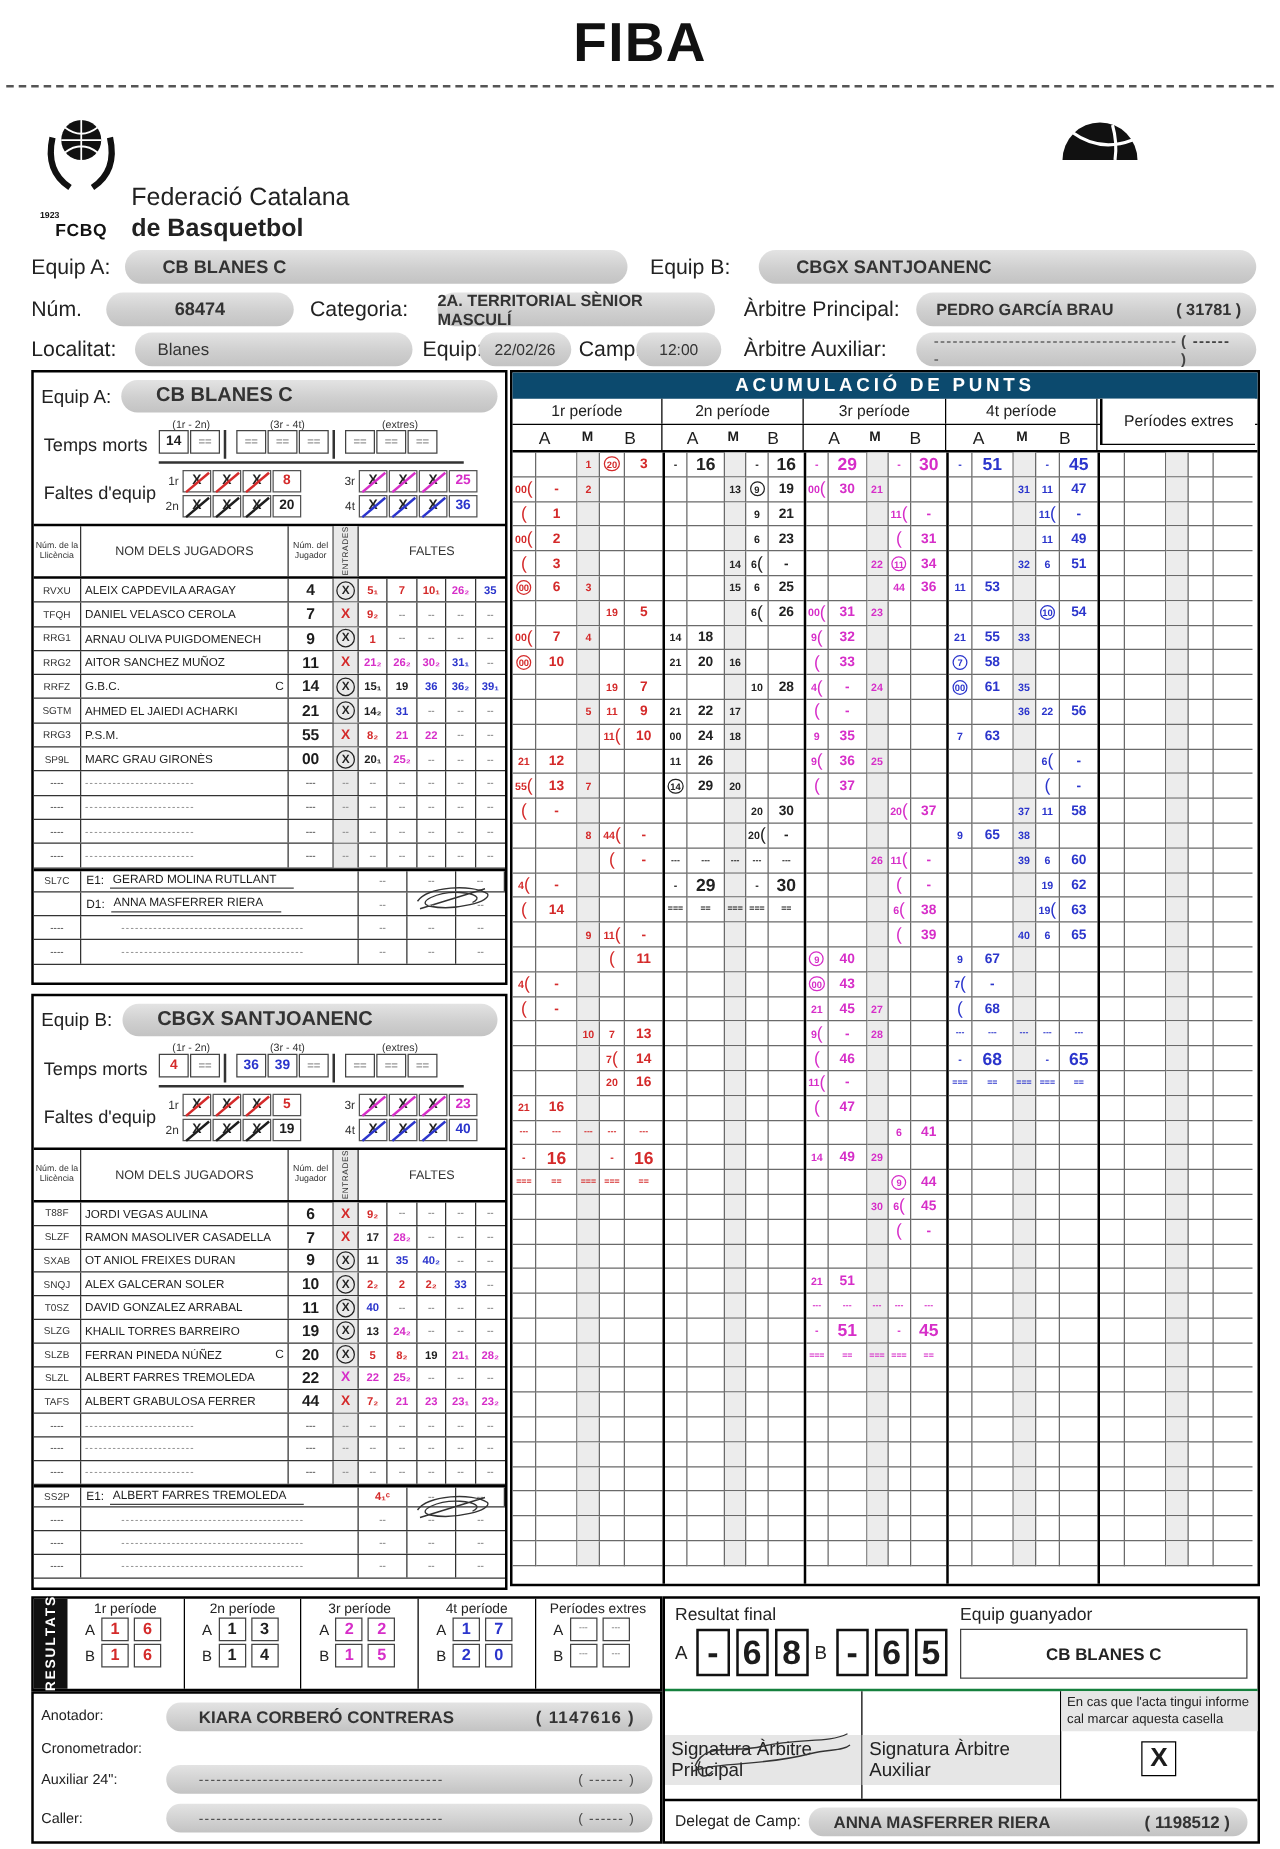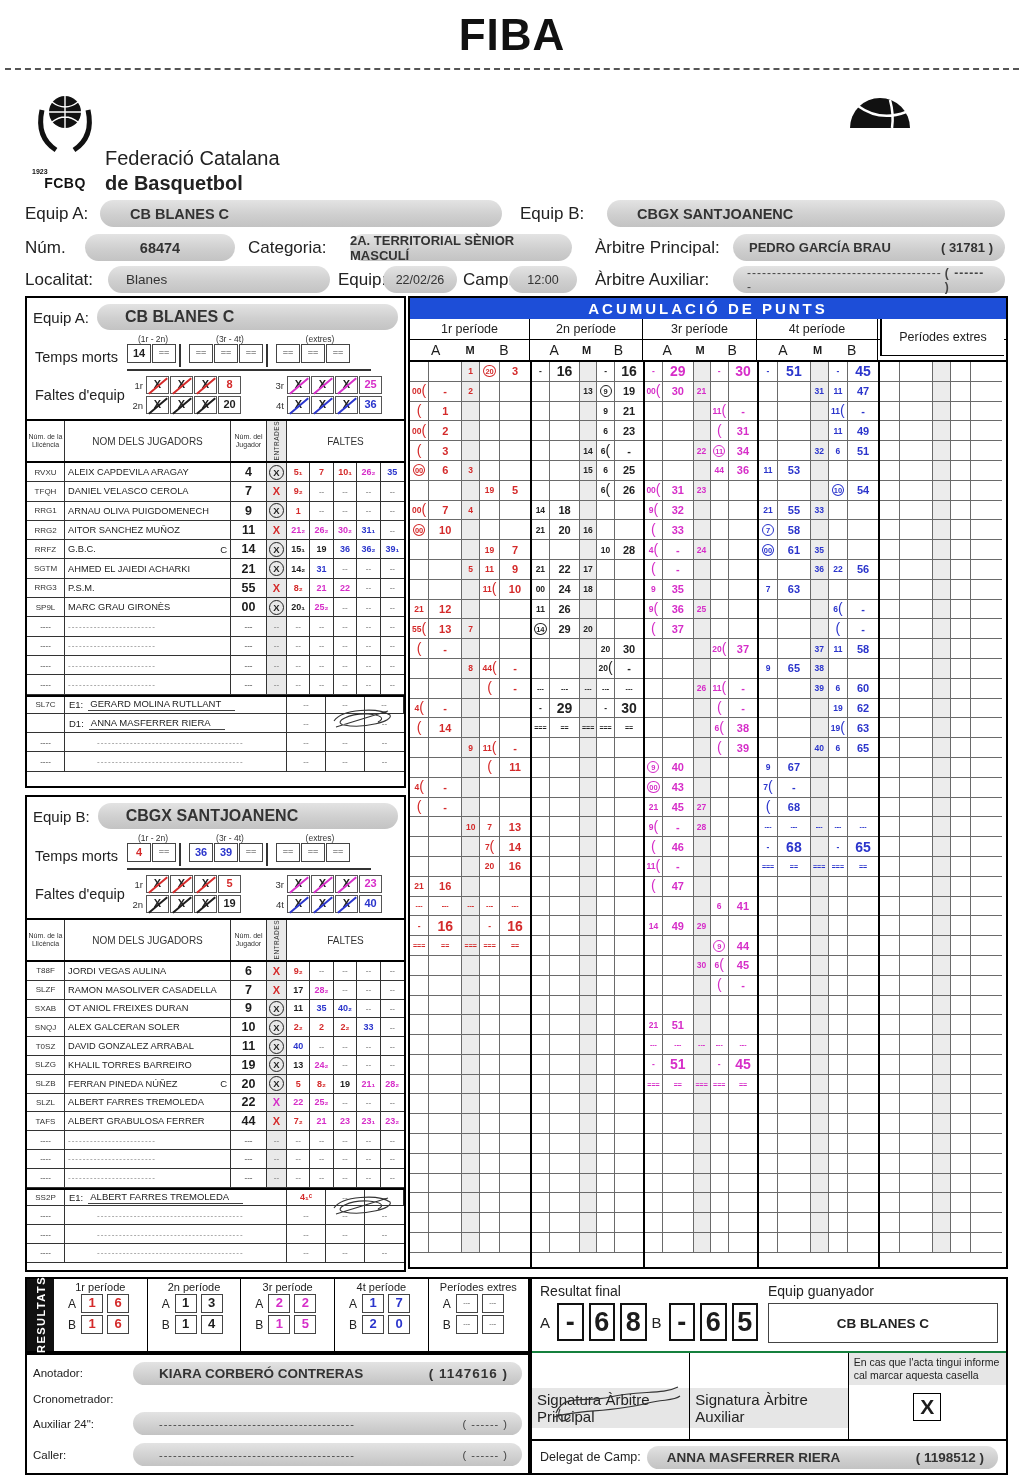--- a/index.html
+++ b/index.html
@@ -76,21 +76,21 @@
   .srow { display:grid; grid-template-columns:38px 222px repeat(3,1fr); border-bottom:1px solid #333; position:relative; }
   .srow > div { border-right:1px solid #333; display:flex; align-items:center; justify-content:center; overflow:hidden; }
   .srow > div:last-child { border-right:none; }
   .s-nom { justify-content:flex-start !important; padding:0 4px; font-size:9.5px; gap:5px; white-space:nowrap; }
   .s-nom .uline { border-bottom:1px solid #444; padding:0 14px 1px 2px; }
   .staff-top { border-top:2px solid #000; }
   .sig { position:absolute; right:8px; top:2px; }
 
   
   #acum { top:296px; left:408px; width:600px; height:973px; border:2px solid #000; display:flex; flex-direction:column; }
-  #acum-title { background:#1d4ed8; color:#fff; text-align:center; font-size:15px; font-weight:bold; letter-spacing:3px; height:21px; line-height:21px; }
+  #acum-title { background:#0c4a6e; color:#fff; text-align:center; font-size:15px; font-weight:bold; letter-spacing:3px; height:21px; line-height:21px; }
   .hrow { display:flex; border-bottom:1px solid #000; }
   .hcell { text-align:center; font-size:12.5px; color:#222; border-right:1px solid #000; }
   #hrow-part .hcell { height:17px; line-height:17px; }
   #hrow-per .hcell { height:20px; line-height:20px; }
   #hrow-amb { border-bottom:2px solid #000; }
   #hrow-amb .hc { display:flex; height:20px; border-right:1px solid #000; }
   #hrow-amb .hc span { font-size:14px; line-height:20px; text-align:center; }
   #px-head { position:absolute; right:2px; top:21px; width:124px; height:37px; border-left:2px solid #000; border-bottom:1px solid #000; display:flex; align-items:center; justify-content:center; font-size:12.5px; line-height:1.2; text-align:center; background:#fff; }
   #grid-wrap { flex:1; display:flex; position:relative; }
   .pblock { display:grid; grid-template-columns:16% 27.5% 15% 16.5% 25%; grid-auto-rows:19.8px; border-left:2px solid #000; }

